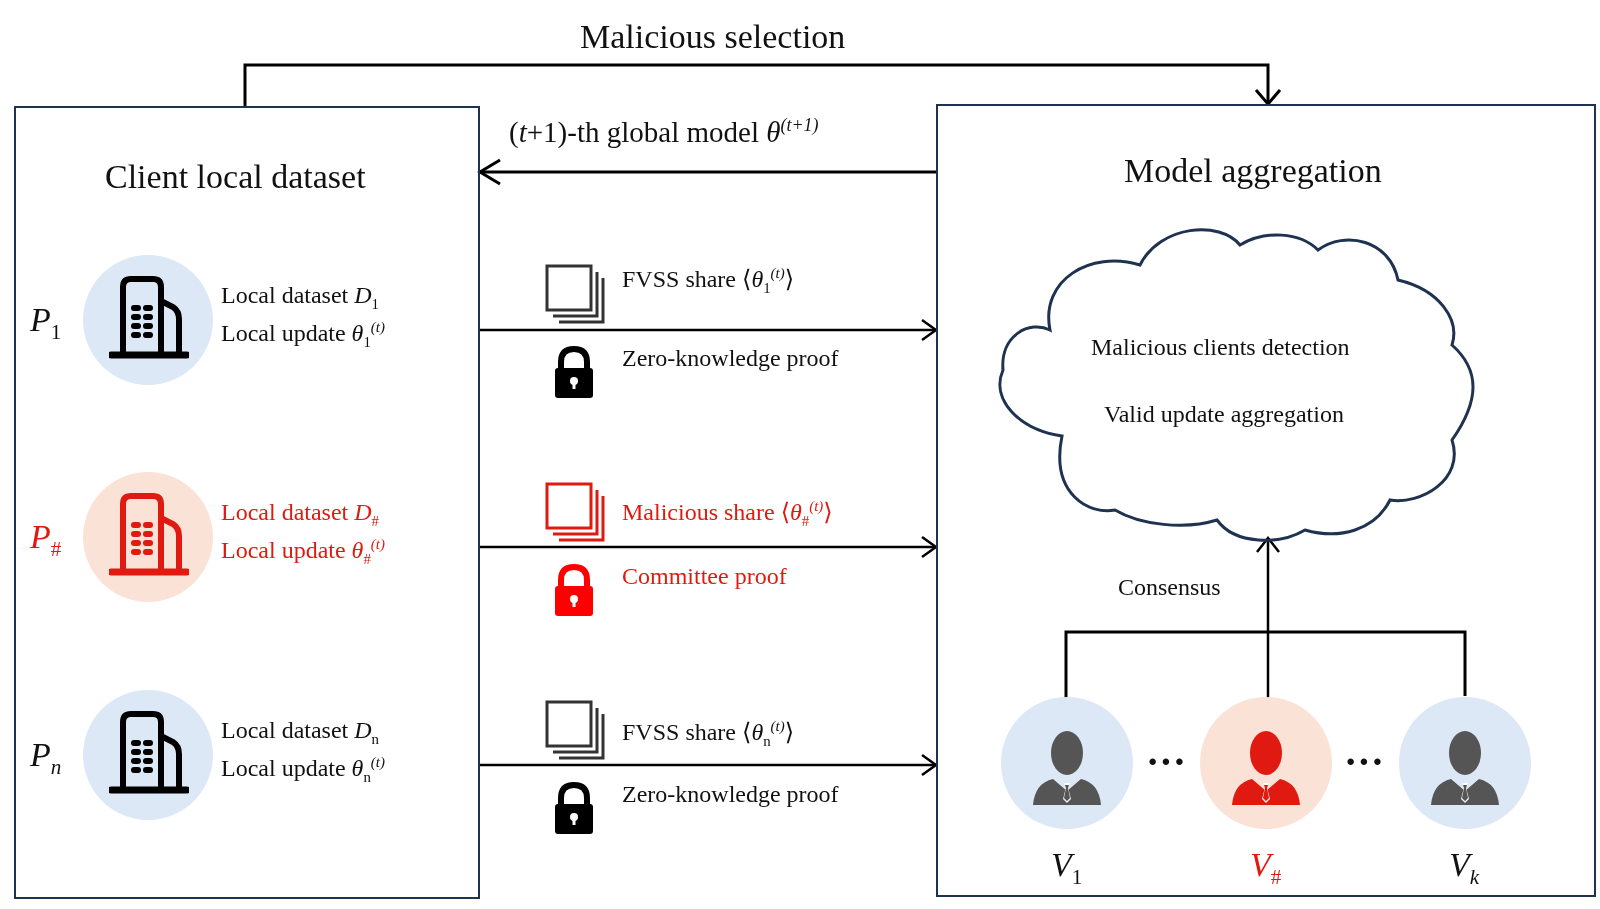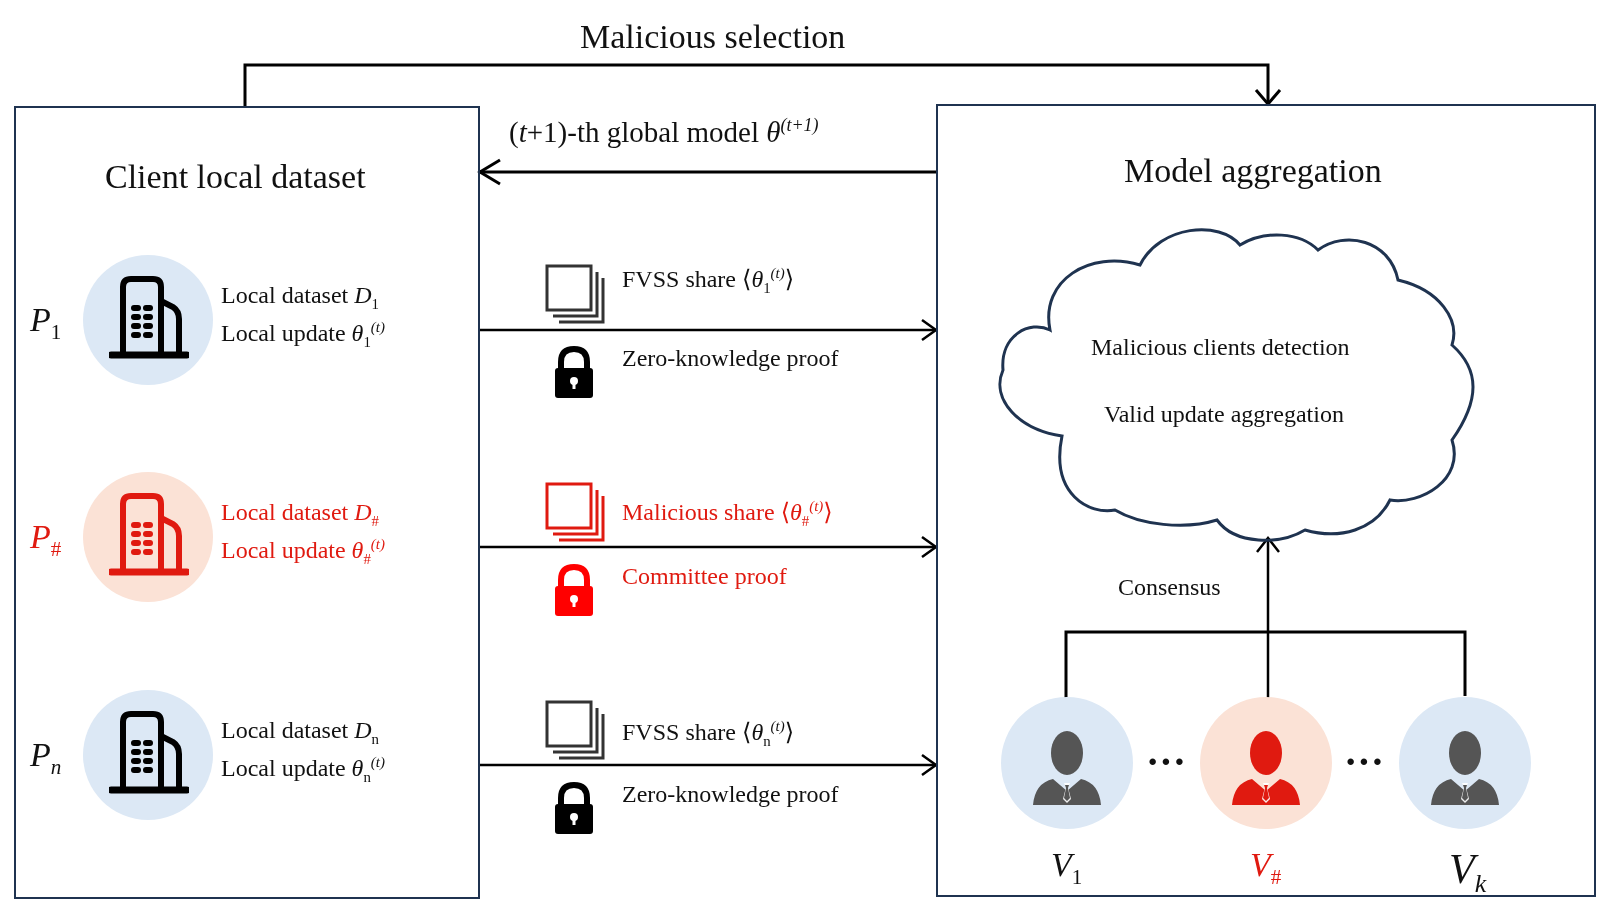--- a/index.html
+++ b/index.html
@@ -218,18 +218,18 @@
     <span>V</span><sub style="font-style:normal">#</sub>
   </div>
   <div class="circle blue" style="left:1399px;top:697px;width:132px;height:132px;">
     <div class="abs" style="left:26px;top:30px;"><svg width="80" height="80" viewBox="0 0 80 80">
   <ellipse cx="40" cy="26" rx="16" ry="22" fill="#555"></ellipse>
   <path d="M6,78 Q8,56 26,52 L40,64 L54,52 Q72,56 74,78 Z" fill="#555"></path>
   <path d="M37,56 L43,56 L41,60 L44,72 L40,76 L36,72 L39,60 Z" fill="#fff" opacity="0.9"></path>
   <path d="M38,58 L42,58 L41,61 L43,71 L40,74 L37,71 L39,61 Z" fill="#555"></path>
 </svg></div>
   </div>
-  <div class="t " style="left:1449px;top:848px;font-size:42px;font-style:italic;">
+  <div class="t " style="left:1449px;top:848px;font-size:34px;font-style:italic;">
     <span>V</span><sub style="font-style:italic">k</sub>
   </div>
     <div class="t" style="left:1146px;top:742px;font-size:40px;font-weight:bold;">···</div>
     <div class="t" style="left:1344px;top:742px;font-size:40px;font-weight:bold;">···</div>
   </div>
 
 </body></html>

